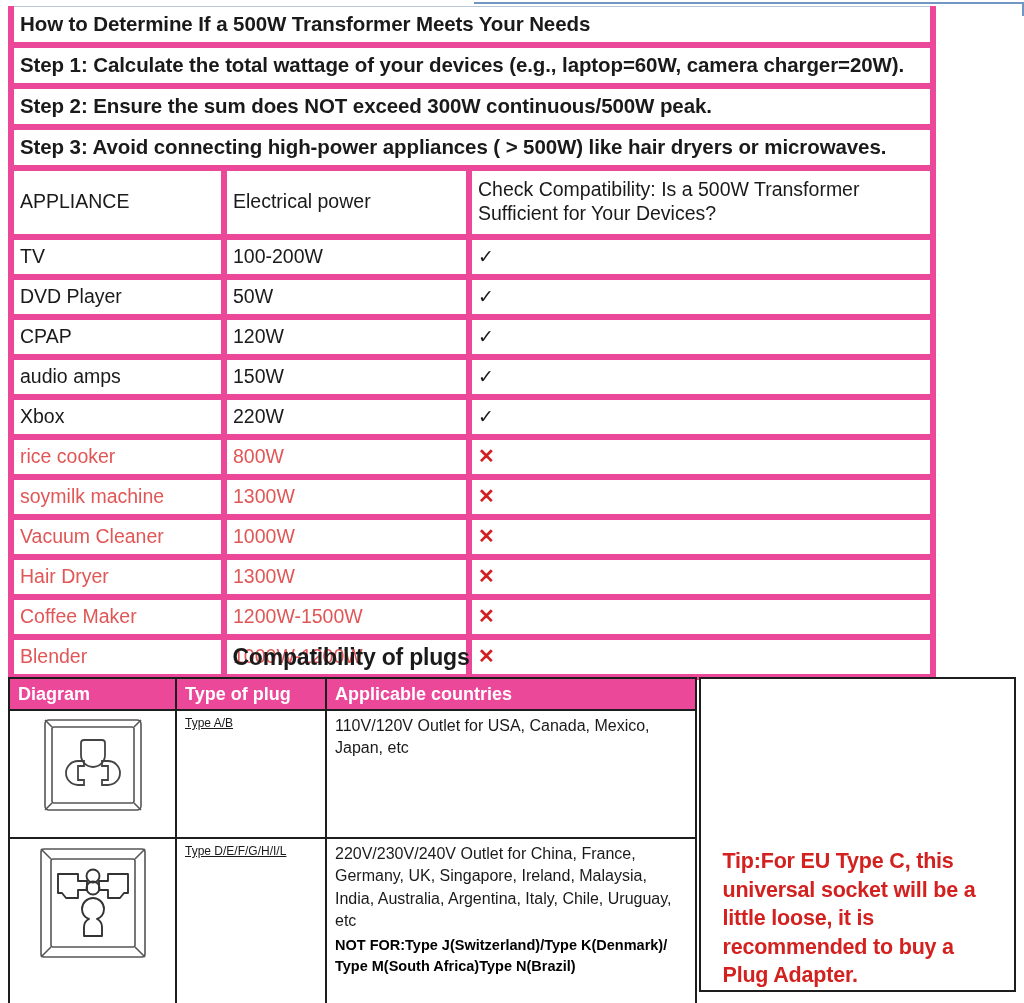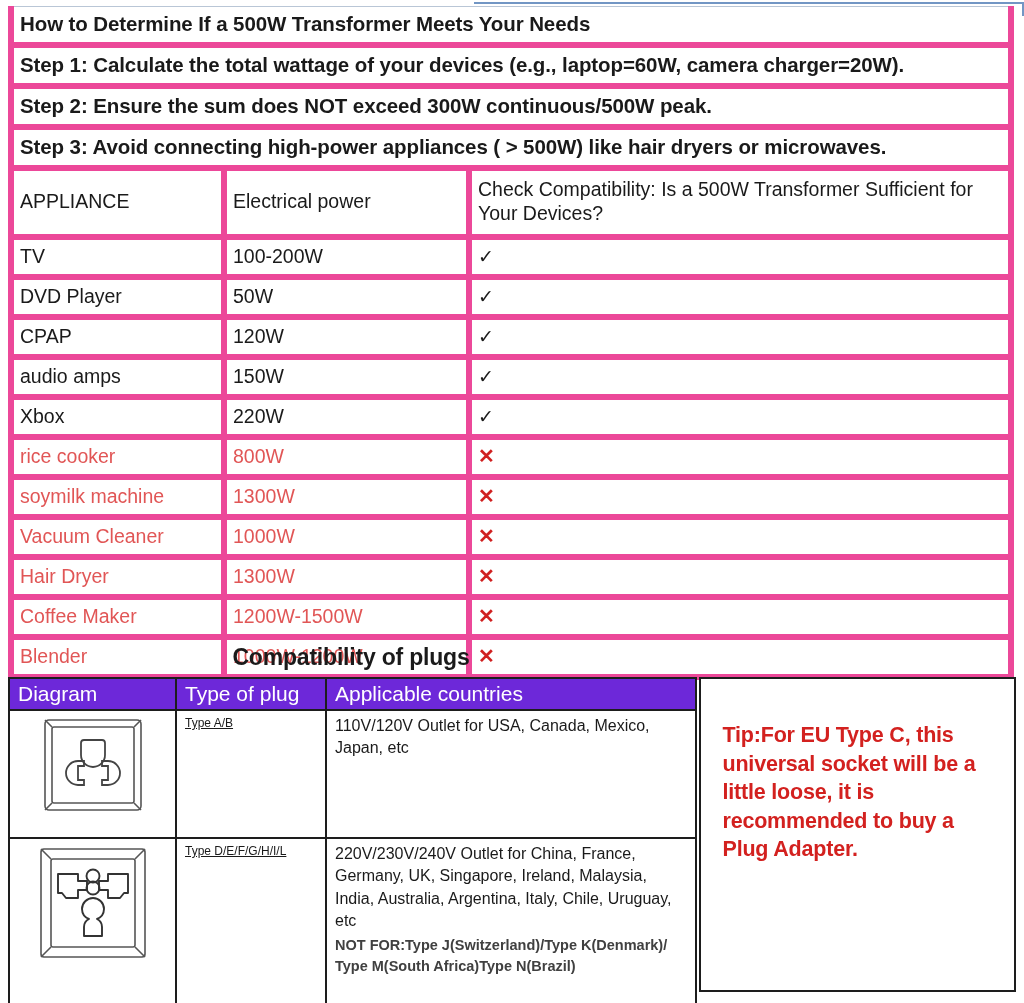--- a/index.html
+++ b/index.html
@@ -33,21 +33,21 @@
     width: 2px;
     height: 14px;
     background: #7296c4;
   }
 
   
   .sheet {
     position: absolute;
     left: 8px;
     top: 6px;
-    width: 1006px;
+    width: 928px;
   }
 
   table.grid {
     border-collapse: collapse;
     table-layout: fixed;
     width: 100%;
     background: #fff;
   }
   table.grid td {
     border: 6px solid #ec4899;
@@ -117,58 +117,58 @@
     width: 687px;
     background: #fff;
   }
   table.plugs td, table.plugs th {
     border: 2px solid #1d1d1d;
     padding: 4px 8px;
     vertical-align: top;
     background: #fff;
   }
   table.plugs thead th {
-    background: #6d28d9;
+    background: #ec4899;
     color: #ffffff;
-    font-size: 21px;
-    font-weight: normal;
+    font-size: 18px;
+    font-weight: bold;
     text-align: left;
     height: 26px;
     vertical-align: middle;
     padding: 2px 8px;
   }
   col.pc-diagram  { width: 167px; }
   col.pc-type     { width: 150px; }
   col.pc-country  { width: 370px; }
 
   td.cell-diagram { padding: 6px 0 6px 0; text-align: center; vertical-align: middle; }
   td.cell-type    { font-size: 12px; line-height: 1.35; padding-top: 8px; text-decoration: underline; }
   td.cell-country { font-size: 16px; line-height: 1.4; padding-top: 8px; }
   .row-ab td { height: 118px; }
   .row-defg td { height: 162px; }
 
   .notfor {
-    color: #404040;
+    color: #000000;
     font-weight: bold;
     font-size: 14.5px;
     line-height: 1.5;
     margin-top: 2px;
   }
   .notfor .line2 { display: block; text-align: left; padding-right: 8px; }
 
   
   .tip-box {
     width: 318px;
     height: 315px;
     margin-left: 2px;
     border: 2px solid #1d1d1d;
     box-sizing: border-box;
     background: #fff;
     display: flex;
-    align-items: flex-start;
+    align-items: flex-end;
     justify-content: center;
     padding-top: 42px;
   }
   .tip-text {
     color: #d3211f;
     font-size: 21.5px;
     font-weight: bold;
     line-height: 1.33;
     width: 270px;
     letter-spacing: -0.2px;

